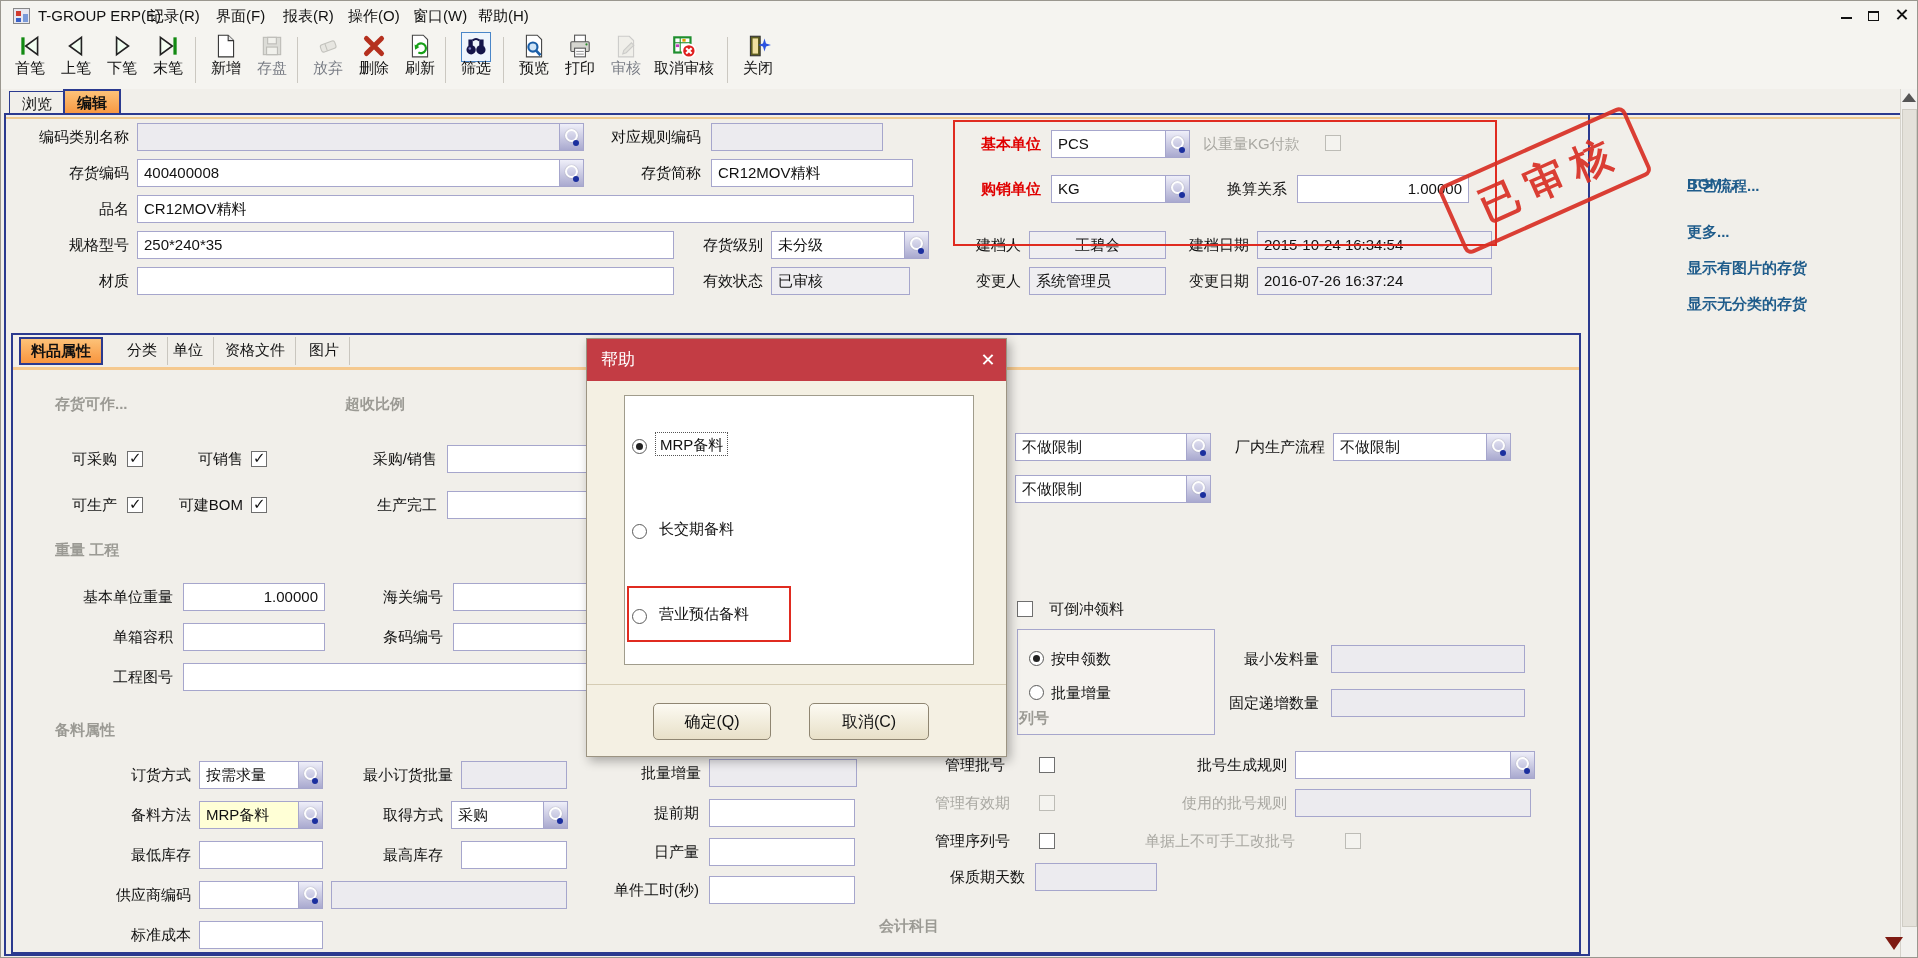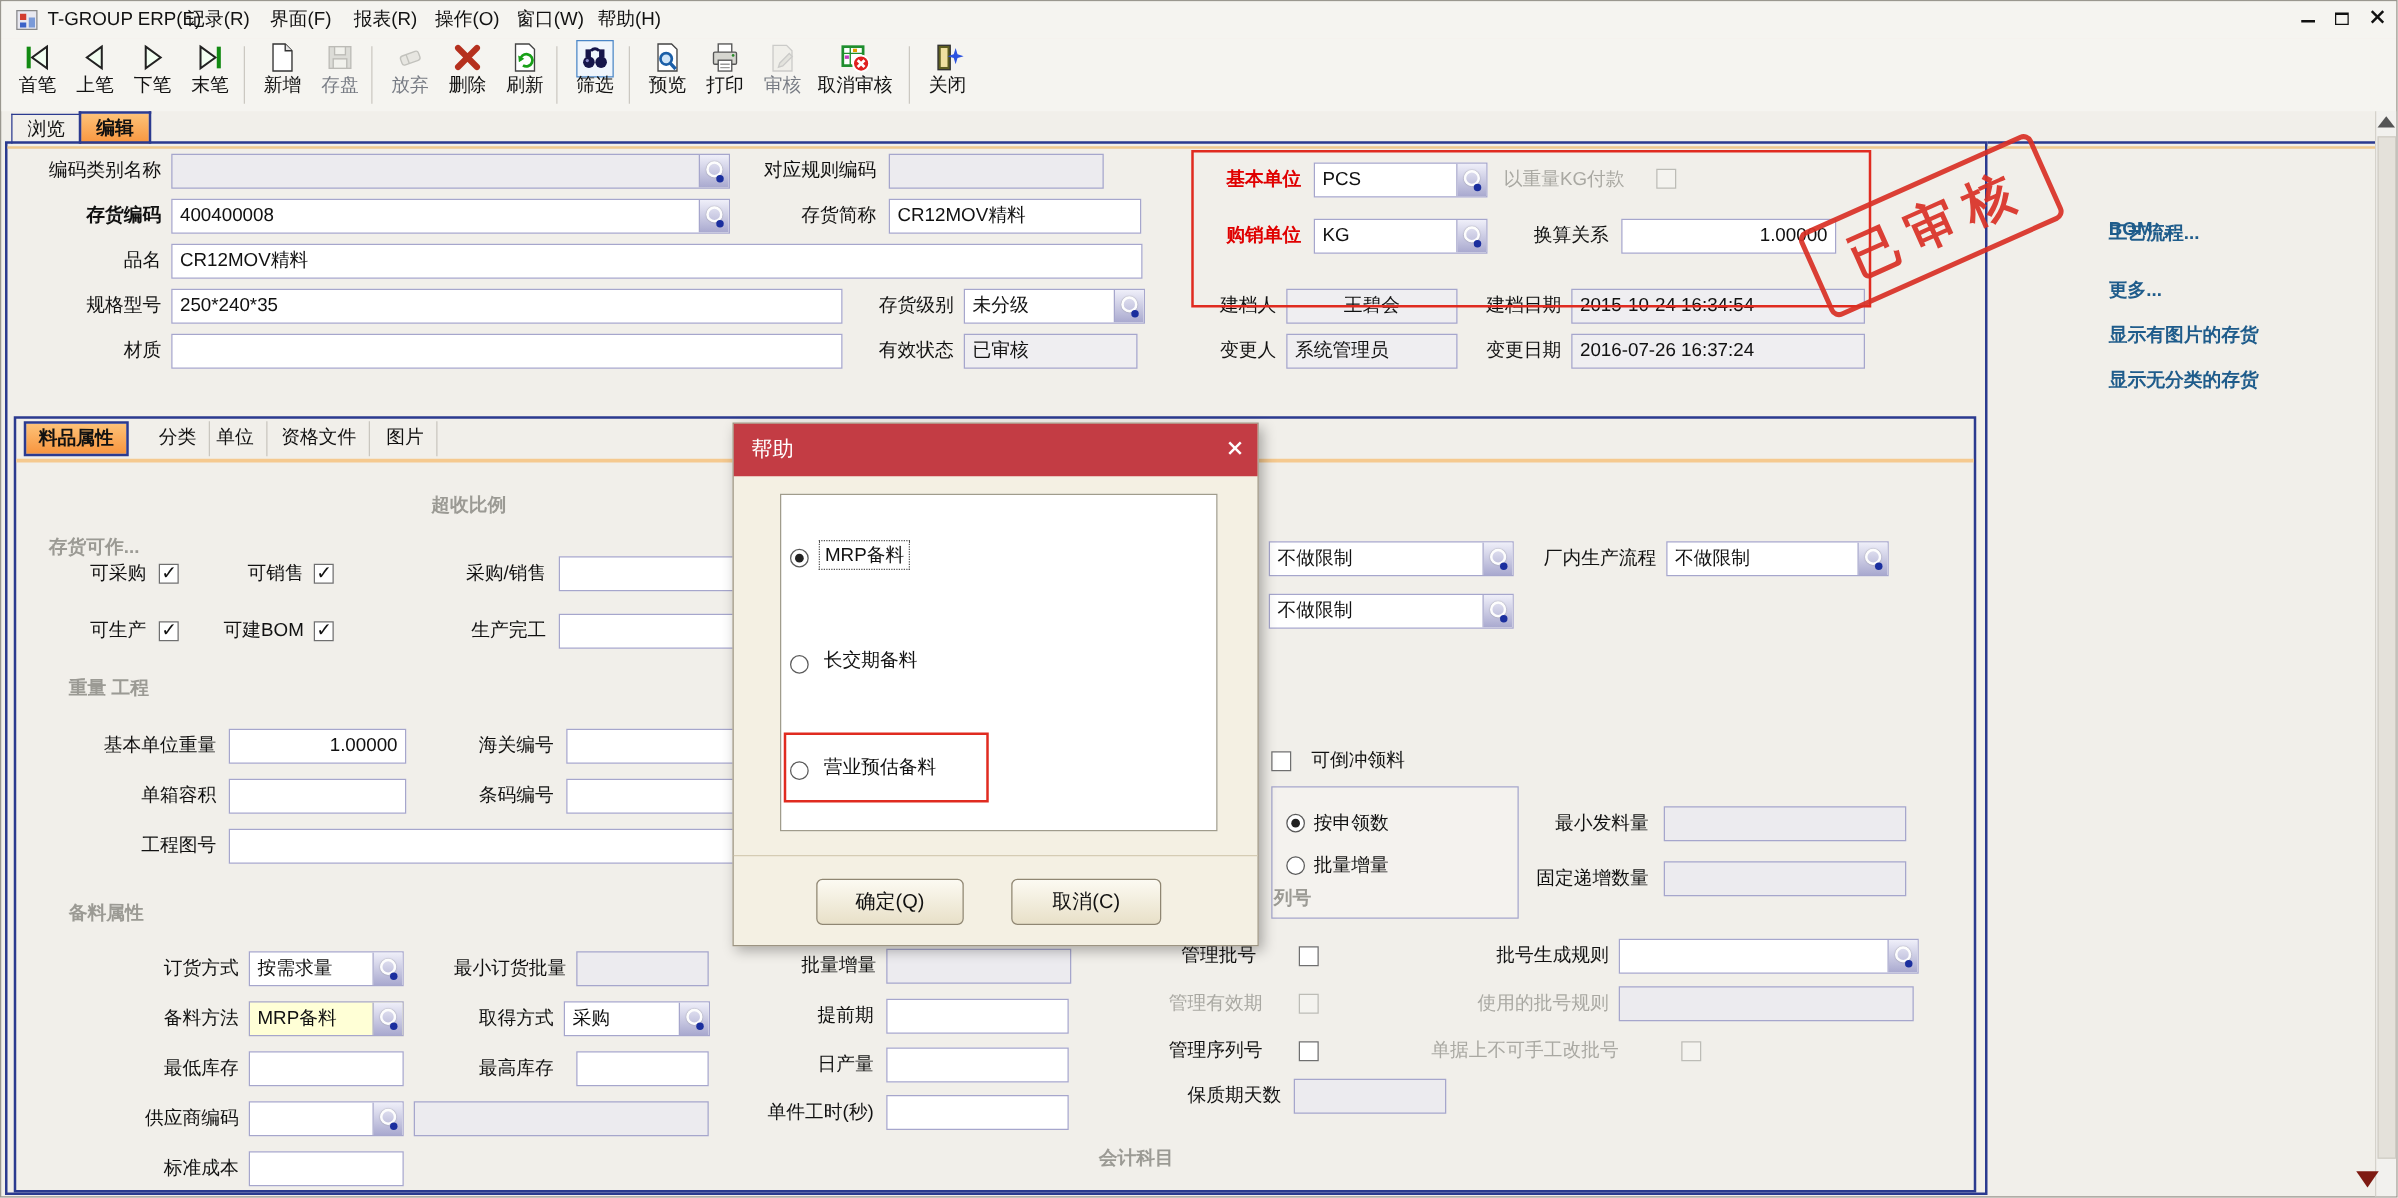--- a/index.html
+++ b/index.html
@@ -247,32 +247,32 @@
 <div id="mainbox"></div>
 <div class="tanline" style="left:5px;top:116px;width:1582px;"></div>
 <div class="navyline" style="left:1589px;top:112px;width:310px;"></div>
 <div class="tanline" style="left:1589px;top:116px;width:310px;"></div>
 
 <span class="lbl" style="left:16px;top:122px;width:112px;">编码类别名称</span>
 <div class="fld dis haslkp" style="left:136px;top:122px;width:447px;"><span></span><span class="lkp"></span></div>
 <span class="lbl" style="left:588px;top:122px;width:112px;">对应规则编码</span>
 <div class="fld dis" style="left:710px;top:122px;width:172px;"><span></span></div>
 
-<span class="lbl" style="left:16px;top:158px;width:112px;font-weight:bold;">存货编码</span>
+<span class="lbl" style="left:16px;top:158px;width:112px;">存货编码</span>
 <div class="fld haslkp" style="left:136px;top:158px;width:447px;"><span>400400008</span><span class="lkp"></span></div>
 <span class="lbl" style="left:600px;top:158px;width:100px;">存货简称</span>
 <div class="fld" style="left:710px;top:158px;width:202px;"><span>CR12MOV精料</span></div>
 
 <span class="lbl" style="left:16px;top:194px;width:112px;">品名</span>
 <div class="fld" style="left:136px;top:194px;width:777px;"><span>CR12MOV精料</span></div>
 
 <span class="lbl" style="left:16px;top:230px;width:112px;">规格型号</span>
 <div class="fld" style="left:136px;top:230px;width:537px;"><span>250*240*35</span></div>
 <span class="lbl" style="left:680px;top:230px;width:82px;">存货级别</span>
-<div class="fld haslkp" style="left:770px;top:230px;width:145px;"><span>未分级</span><span class="lkp"></span></div>
+<div class="fld haslkp" style="left:770px;top:230px;width:158px;"><span>未分级</span><span class="lkp"></span></div>
 <span class="lbl" style="left:946px;top:230px;width:74px;">建档人</span>
 <div class="fld ro" style="left:1028px;top:230px;width:137px;text-align:center;"><span>王碧会</span></div>
 <span class="lbl" style="left:1166px;top:230px;width:82px;">建档日期</span>
 <div class="fld ro" style="left:1256px;top:230px;width:235px;"><span>2015-10-24 16:34:54</span></div>
 
 <span class="lbl" style="left:16px;top:266px;width:112px;">材质</span>
 <div class="fld" style="left:136px;top:266px;width:537px;"><span></span></div>
 <span class="lbl" style="left:680px;top:266px;width:82px;">有效状态</span>
 <div class="fld ro" style="left:770px;top:266px;width:139px;"><span>已审核</span></div>
 <span class="lbl" style="left:946px;top:266px;width:74px;">变更人</span>
@@ -298,21 +298,21 @@
 <span class="lnk" style="top:294px;">显示无分类的存货</span>
 
 <div id="subpanel"></div>
 <div class="dtab act" style="left:18px;"><span>料品属性</span></div>
 <div class="dtab" style="left:116px;"><span>分类</span></div>
 <div class="dtab" style="left:162px;text-align:center;"><span>单位</span></div>
 <div class="dtab" style="left:214px;"><span>资格文件</span></div>
 <div class="dtab" style="left:298px;"><span>图片</span></div>
 <div id="tabrule"></div>
 
-<span class="sect" style="left:38px;top:394px;margin-top:33px;">存货可作...</span>
+<span class="sect" style="left:54px;top:394px;">存货可作...</span>
 <span class="sect" style="left:344px;top:394px;">超收比例</span>
 
 <span class="lbl" style="left:50px;top:444px;width:66px;">可采购</span>
 <span class="cb on" style="left:126px;top:450px;"></span>
 <span class="lbl" style="left:180px;top:444px;width:62px;">可销售</span>
 <span class="cb on" style="left:250px;top:450px;"></span>
 <span class="lbl" style="left:348px;top:444px;width:88px;">采购/销售</span>
 <div class="fld" style="left:446px;top:444px;width:290px;"><span></span></div>
 
 <span class="lbl" style="left:50px;top:490px;width:66px;">可生产</span>

